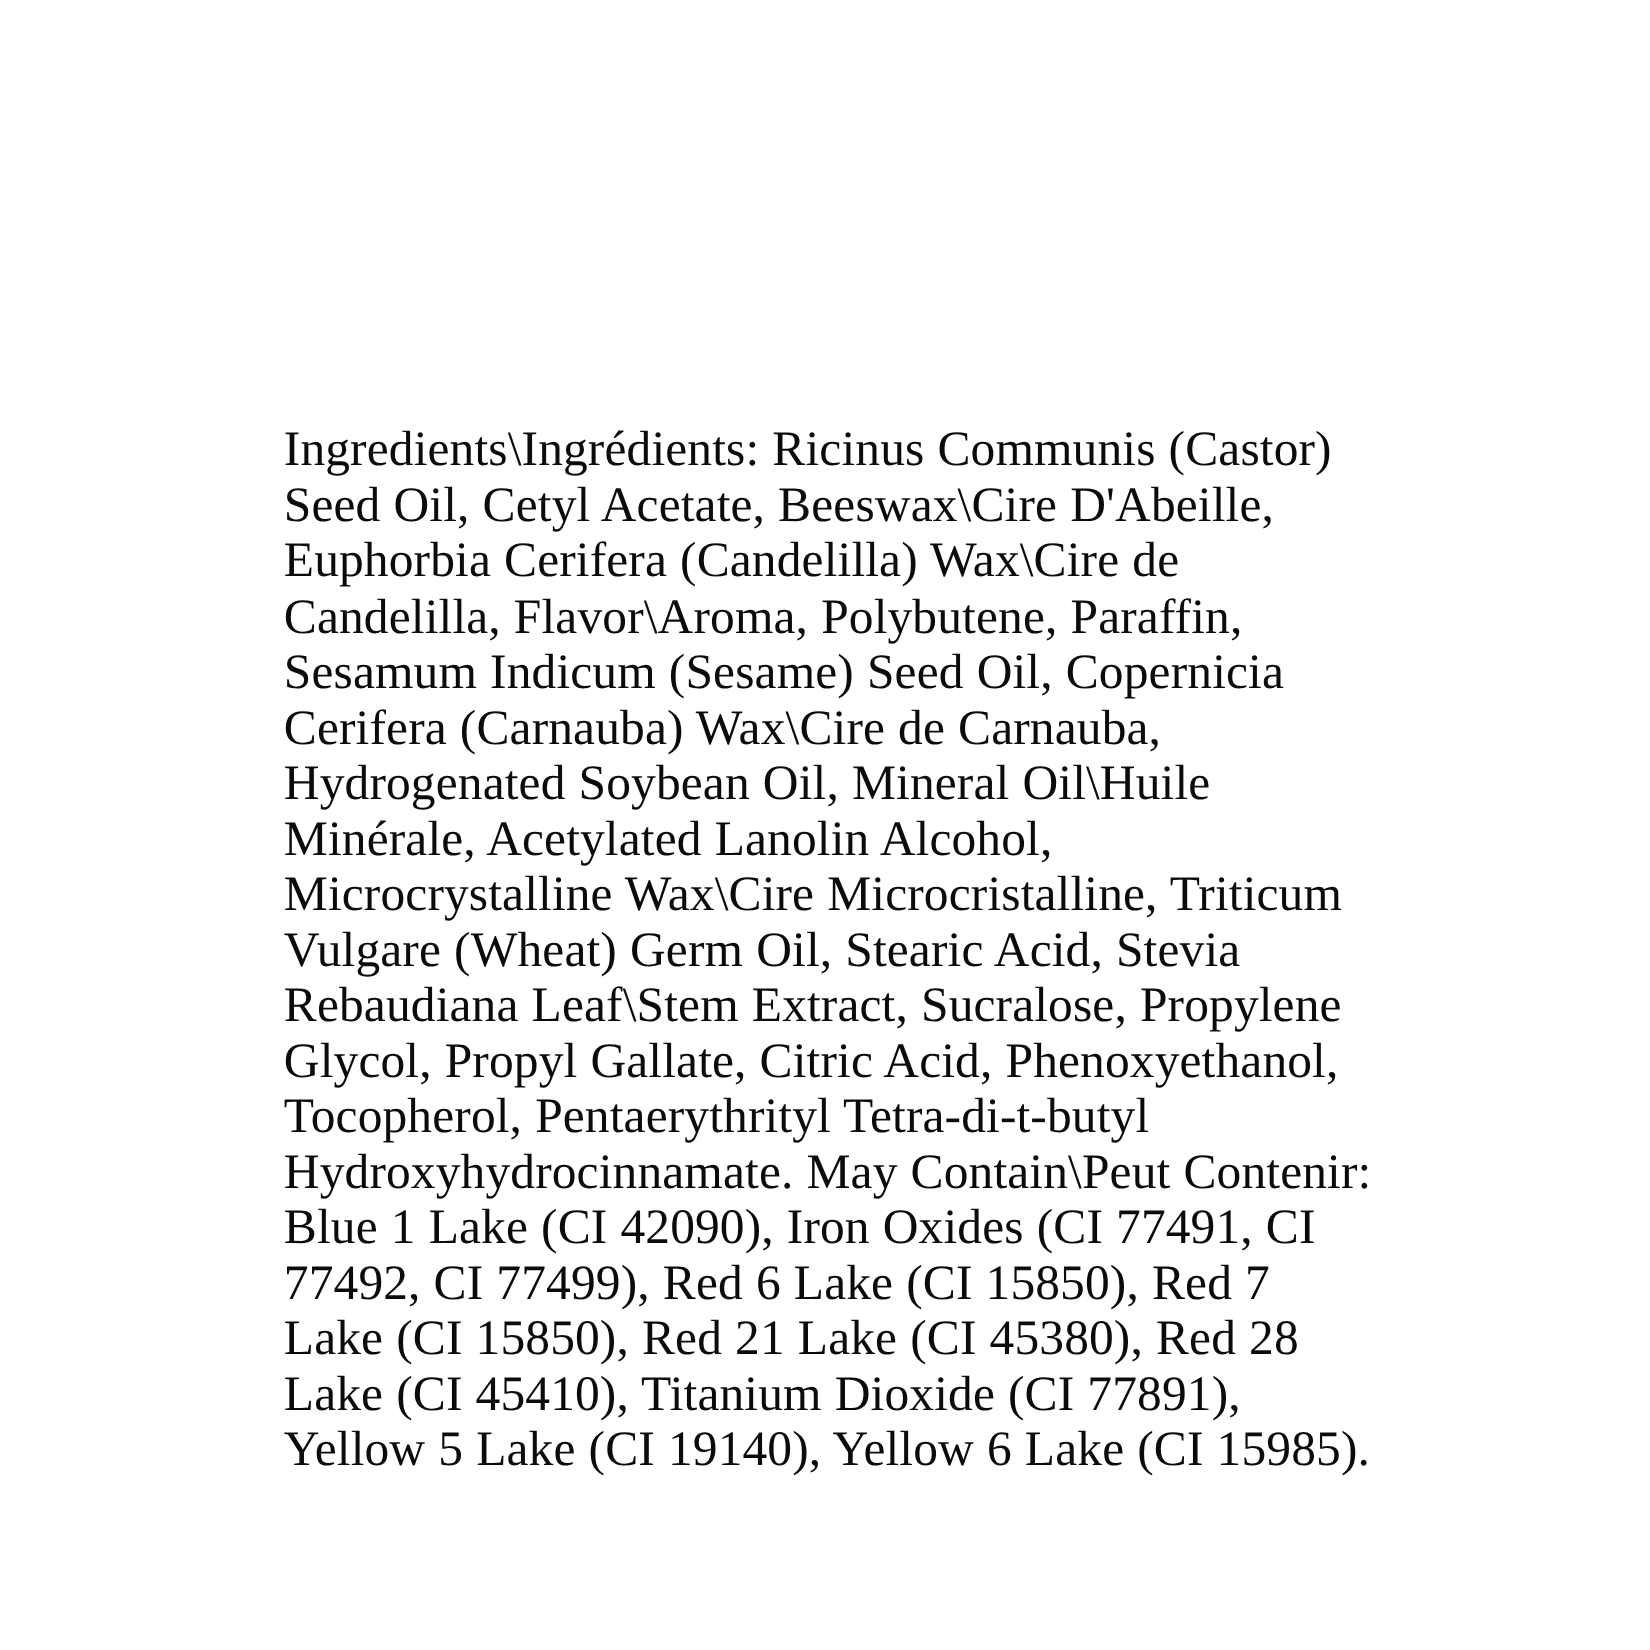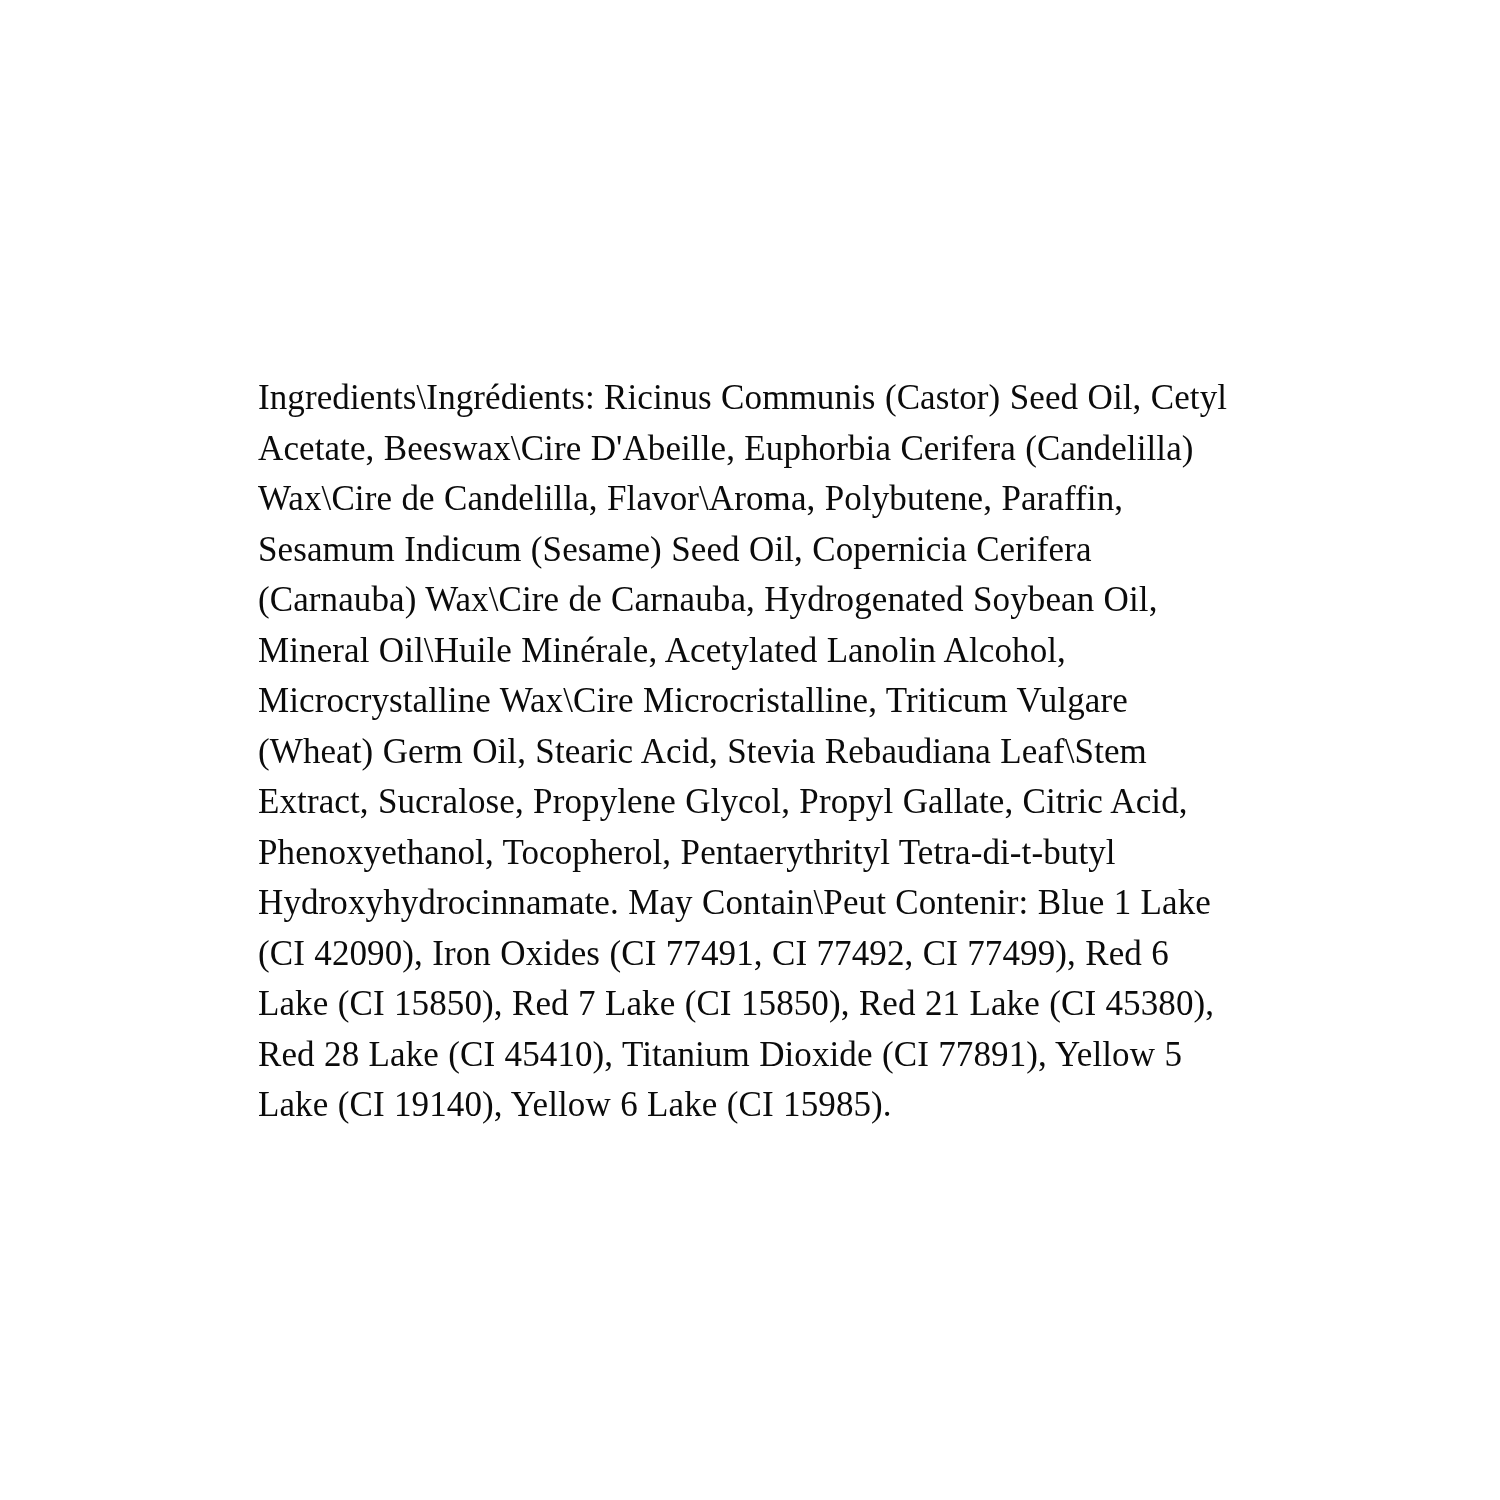--- a/index.html
+++ b/index.html
@@ -24,21 +24,21 @@
     background: #ffffff;
   }
   .ingredients-block {
     position: absolute;
     left: 258px;
     top: 338px;
     width: 990px;
   }
   .ingredients-text {
     font-family: "Liberation Serif", "DejaVu Serif", serif;
-    font-size: 35px;
+    font-size: 45px;
     line-height: 50.5px;
     color: #0b0b0b;
     text-align: left;
     letter-spacing: 0.1px;
     word-spacing: 0.5px;
     white-space: pre-wrap;
   }
 </style>
 </head>
 <body>

